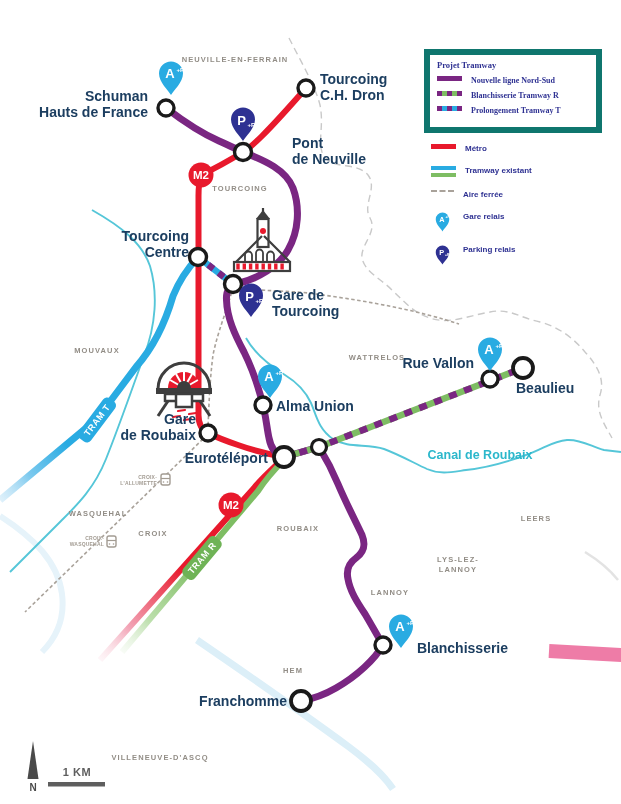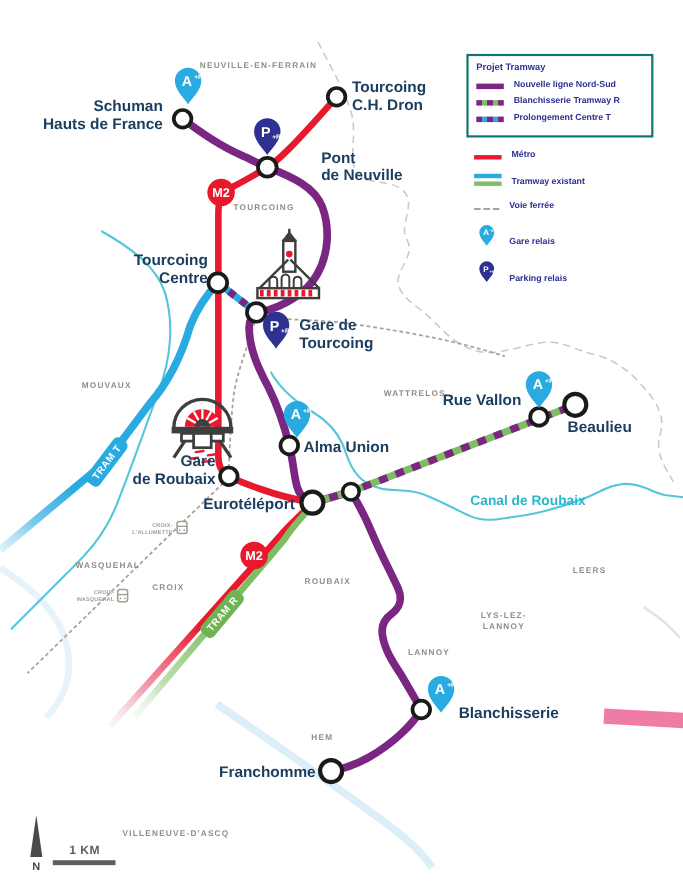--- a/index.html
+++ b/index.html
@@ -15,23 +15,23 @@
   .canal-label{font-size:12.5px;font-weight:700;fill:#2BB7CB;}
   .badge-text{font-size:11.5px;font-weight:700;fill:#fff;}
   .tram-badge-text{font-size:9px;font-weight:700;fill:#fff;letter-spacing:.5px;}
   .pin-letter{font-size:13px;font-weight:700;fill:#fff;}
   .pin-suffix{font-size:6px;font-weight:700;fill:#fff;}
   .scale-text{font-size:11px;font-weight:700;fill:#5E5E5E;letter-spacing:.5px;}
   .north-text{font-size:10px;font-weight:700;fill:#4A4A4A;}
 
   
   .legend{position:absolute;left:424px;top:49px;width:170px;}
-  .legend-box{border:2px solid #0f766e;background:#fff;padding:5px 7px 6px;width:152px;}
+  .legend-box{border:6px solid #0f766e;background:#fff;padding:5px 7px 6px;width:152px;font-family:Liberation Serif, serif;}
   .legend-title{font-size:8.5px;font-weight:700;color:#2E3192;margin-bottom:5px;white-space:nowrap;}
-  .legend-row{display:flex;align-items:flex-end;margin:6px 0;}
+  .legend-row{display:flex;align-items:flex-start;margin:6px 0;}
   .legend-row.outside{margin:11px 0 13px 7px;}
   .legend-label{font-size:8px;font-weight:700;color:#2E3192;margin-left:9px;white-space:nowrap;}
   .sw{width:25px;height:5px;flex:0 0 auto;}
   .sw-purple{background:#7A2682;}
   .sw-dash-r{background:repeating-linear-gradient(90deg,#7A2682 0 5px,#7EBD63 5px 10px);}
   .sw-dash-t{background:repeating-linear-gradient(90deg,#7A2682 0 5px,#29ABE2 5px 10px);}
   .sw-red{background:#E8192C;height:4.5px;}
   .sw-tram{display:flex;flex-direction:column;gap:3px;width:25px;flex:0 0 auto;}
   .sw-tram i{display:block;height:4px;}
   .sw-tram .b1{background:#29ABE2;}
@@ -290,38 +290,38 @@
     <div class="legend-row">
       <span class="sw sw-purple"></span>
       <span class="legend-label">Nouvelle ligne Nord-Sud</span>
     </div>
     <div class="legend-row">
       <span class="sw sw-dash-r"></span>
       <span class="legend-label">Blanchisserie Tramway R</span>
     </div>
     <div class="legend-row">
       <span class="sw sw-dash-t"></span>
-      <span class="legend-label">Prolongement Centre T</span>
+      <span class="legend-label">Prolongement Tramway T</span>
     </div>
   </div>
 
   <div class="legend-row outside">
     <span class="sw sw-red"></span>
     <span class="legend-label">Métro</span>
   </div>
   <div class="legend-row outside">
     <span class="sw-tram">
           <i class="b1"></i>
           <i class="b2"></i>
         </span>
     <span class="legend-label">Tramway existant</span>
   </div>
   <div class="legend-row outside">
     <span class="sw-rail"></span>
-    <span class="legend-label">Voie ferrée</span>
+    <span class="legend-label">Aire ferrée</span>
   </div>
   <div class="legend-row outside">
     <svg class="sw-pin" width="15" height="20" viewBox="-13 -34.5 26 35.5">
       <path d="M0 0 C-2.5 -4.5 -12 -12.5 -12 -21.5 A12 12 0 1 1 12 -21.5 C12 -12.5 2.5 -4.5 0 0 Z" fill="#29ABE2"></path>
       <text x="-1" y="-17" text-anchor="middle" class="pin-letter">A</text>
       <text x="5.5" y="-23" class="pin-suffix">+R</text>
     </svg>
     <span class="legend-label" style="margin-left:13px">Gare relais</span>
   </div>
   <div class="legend-row outside">

